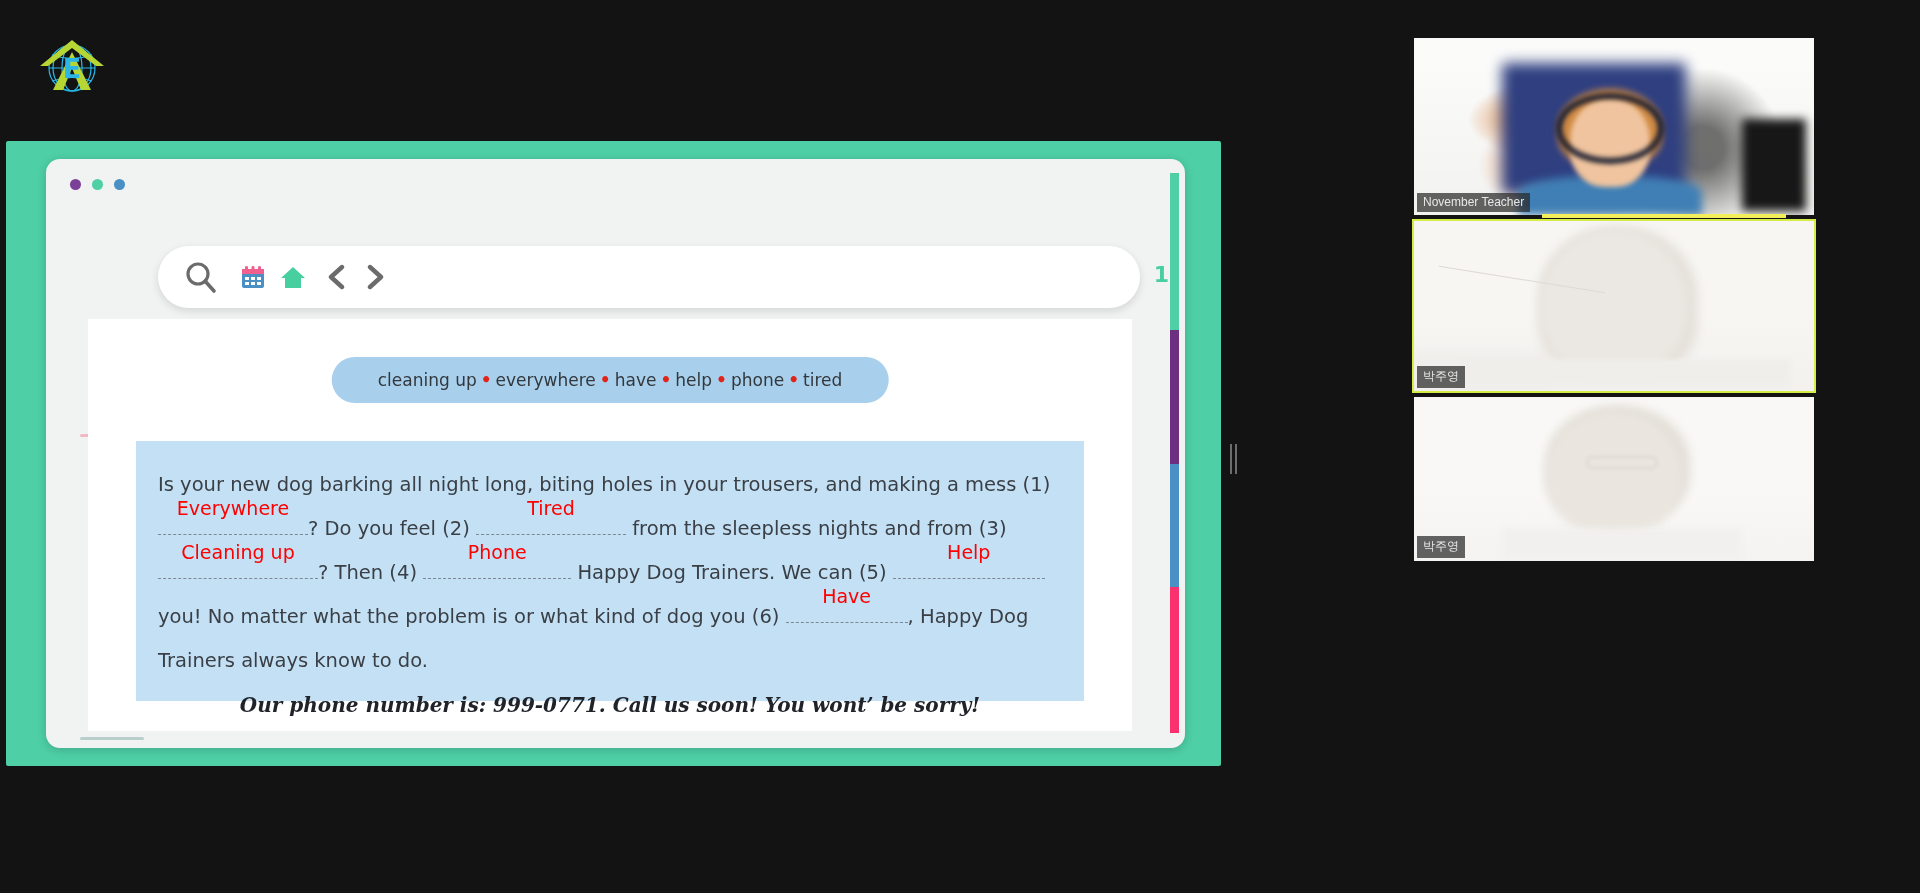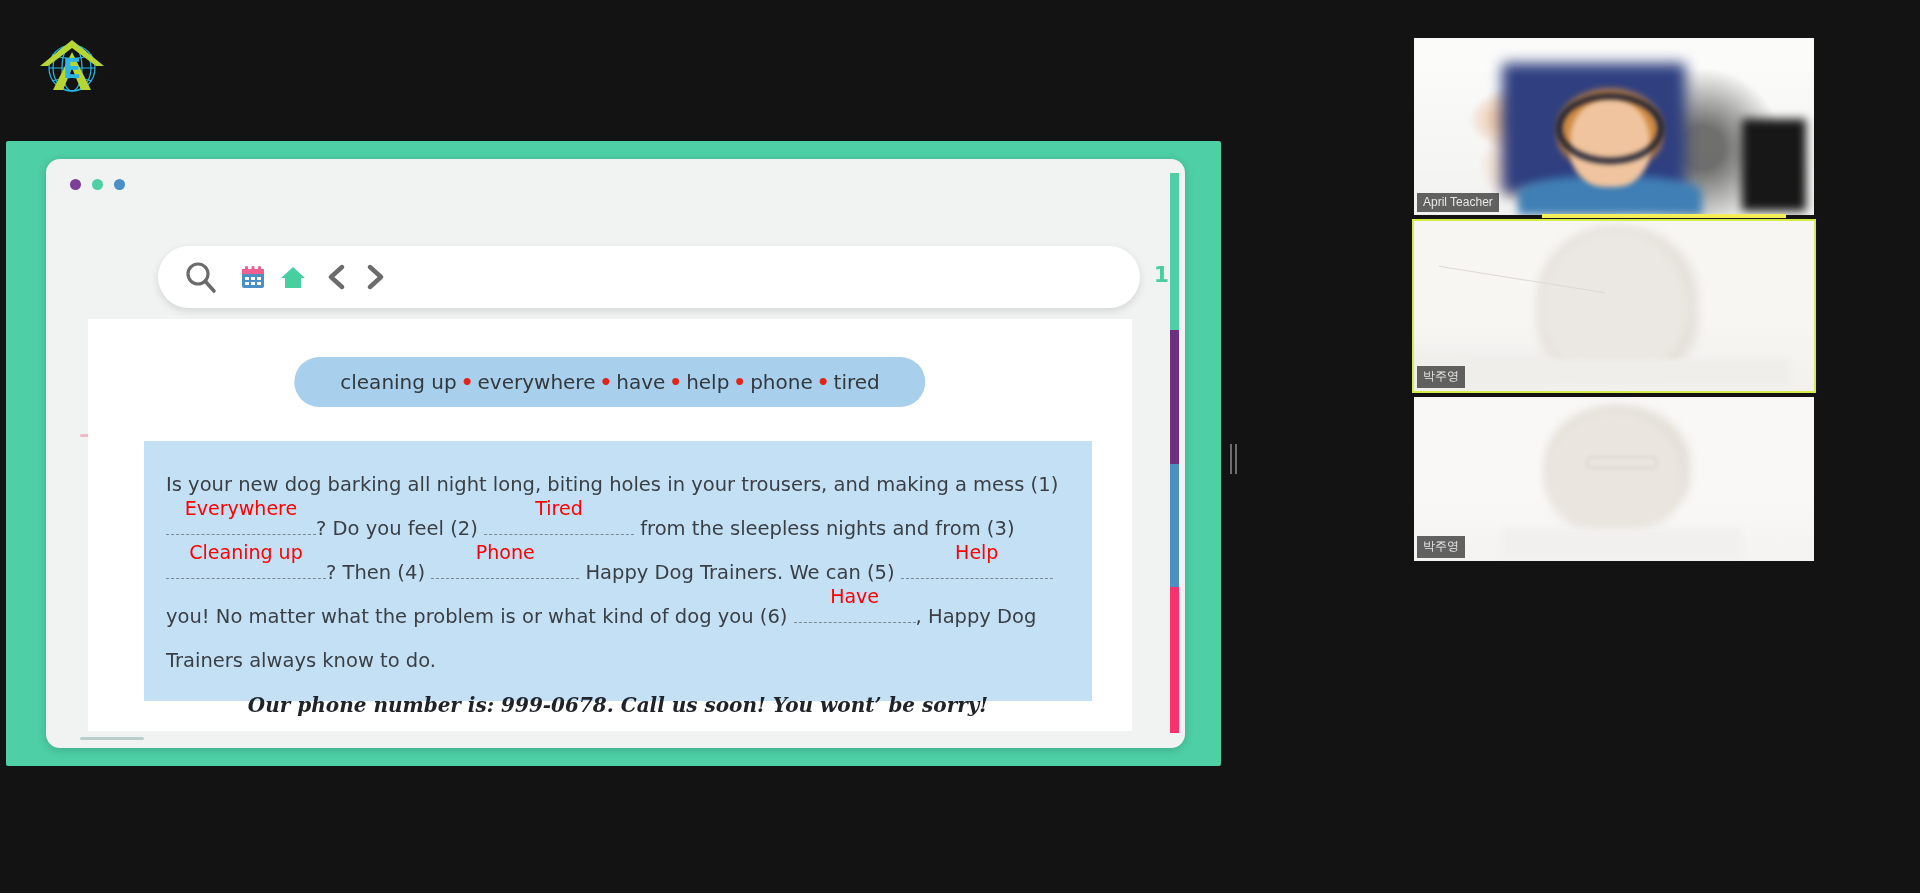--- a/index.html
+++ b/index.html
@@ -85,33 +85,32 @@
   .deco-bot { left: 34px; top: 578px; width: 64px; background: #b9cfcb; border-radius: 3px; }
 
   
   .wordbank {
     position: absolute; left: 50%; transform: translateX(-50%);
     top: 38px;
     background: #a8cfeb;
     border-radius: 26px;
     padding: 13px 46px;
     font-family: "DejaVu Sans", sans-serif;
-    font-size: 20px;
+    font-size: 17px;
     color: #33383d;
     white-space: nowrap;
   }
   .sep { color: #e2231a; font-weight: bold; padding: 0 4px; }
 
   
   .card {
     position: absolute; left: 48px; top: 122px;
     width: 948px; height: 260px;
     background: #c3e0f5;
     padding: 22px 22px 12px 22px;
-    margin-left: 8px;
   }
   .para {
     font-family: "DejaVu Sans", sans-serif;
     font-size: 19.5px;
     color: #3a3f45;
     line-height: 44px;
     text-align: left;
   }
   .blank {
     position: relative;
@@ -318,21 +317,21 @@
 
       <div class="deco deco-top"></div>
       <div class="deco deco-bot"></div>
 
       <div class="page">
 
         <div class="wordbank" id="wordbank"><span>cleaning up</span><span class="sep">•</span><span>everywhere</span><span class="sep">•</span><span>have</span><span class="sep">•</span><span>help</span><span class="sep">•</span><span>phone</span><span class="sep">•</span><span>tired</span></div>
 
         <div class="card">
           <div class="para" id="para"><span>Is your new dog barking all night long, biting holes in your trousers, and making a mess (1) </span><span class="blank" style="width: 150px;"><span class="ans" style="color: rgb(255, 0, 0);">Everywhere</span></span><span>? Do you feel (2) </span><span class="blank" style="width: 150px;"><span class="ans" style="color: rgb(255, 0, 0);">Tired</span></span><span> from the sleepless nights and from (3) </span><span class="blank" style="width: 160px;"><span class="ans" style="color: rgb(255, 0, 0);">Cleaning up</span></span><span>? Then (4) </span><span class="blank" style="width: 148px;"><span class="ans" style="color: rgb(255, 0, 0);">Phone</span></span><span> Happy Dog Trainers. We can (5) </span><span class="blank" style="width: 152px;"><span class="ans" style="color: rgb(255, 0, 0);">Help</span></span><span> you! No matter what the problem is or what kind of dog you (6) </span><span class="blank" style="width: 122px;"><span class="ans" style="color: rgb(255, 0, 0);">Have</span></span><span>, Happy Dog Trainers always know to do.</span></div>
-          <div class="phoneline">Our phone number is: 999-0678. Call us soon! You wont’ be sorry!</div>
+          <div class="phoneline">Our phone number is: 999-0771. Call us soon! You wont’ be sorry!</div>
         </div>
       </div>
 
     </div>
   </div>
 
   <div class="drag-handle">
       <i></i>
       <i></i>
     </div>
@@ -341,21 +340,21 @@
 
     <div class="tile">
       <div class="tile-media t1">
         <div class="bgblur"></div>
         <div class="darkbox"></div>
         <div class="monitor"></div>
         <div class="shoulders"></div>
         <div class="hair"></div>
         <div class="head"></div>
         <div class="headset"></div>
-        <div class="nametag">April Teacher</div>
+        <div class="nametag">November Teacher</div>
       </div>
       <div class="speaking-bar"></div>
     </div>
 
 
     <div class="tile active">
       <div class="tile-media t3">
         <div class="washed">
           <div class="ledge"></div>
           <div class="hair2"></div>

